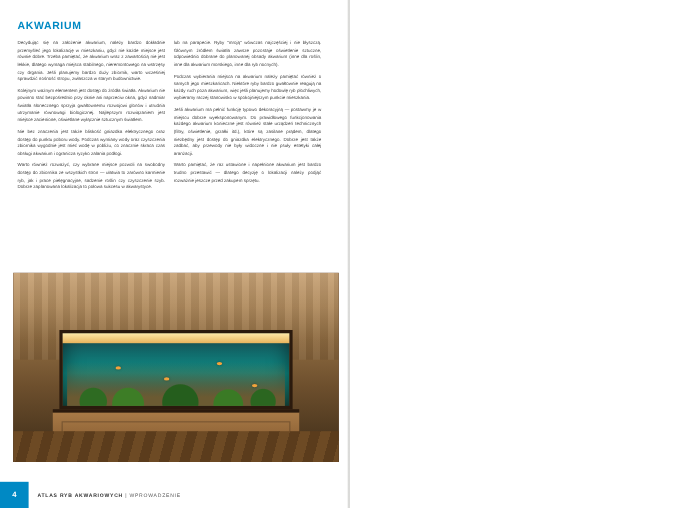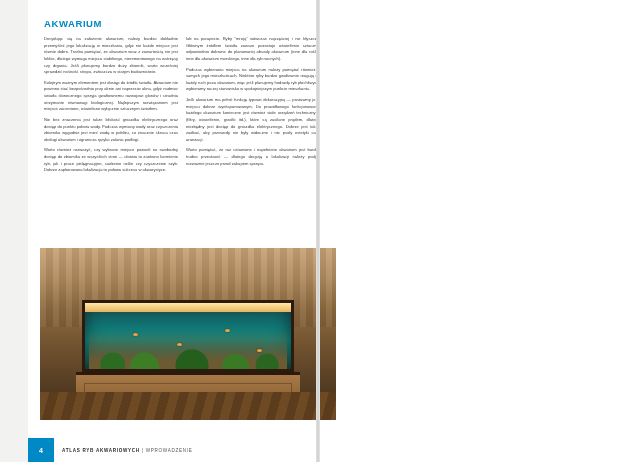--- a/index.html
+++ b/index.html
@@ -13,21 +13,20 @@
     position: relative;
     width: 635px; height: 462px;
     background: #f2f2f0;
     overflow: hidden;
   }
   
   .page-half {
     position: absolute;
     top: 0; bottom: 0;
     background: #ffffff;
-    margin-left: 28px;
   }
   .left-page  { left: 0;   width: 318px; }
   .right-page { left: 318px; width: 317px; }
   .gutter {
     position: absolute;
     left: 316px; top: 0; bottom: 0; width: 4px;
     background: linear-gradient(to right,#e3e3e1,#cfcfcd,#e8e8e6);
   }
 
   

